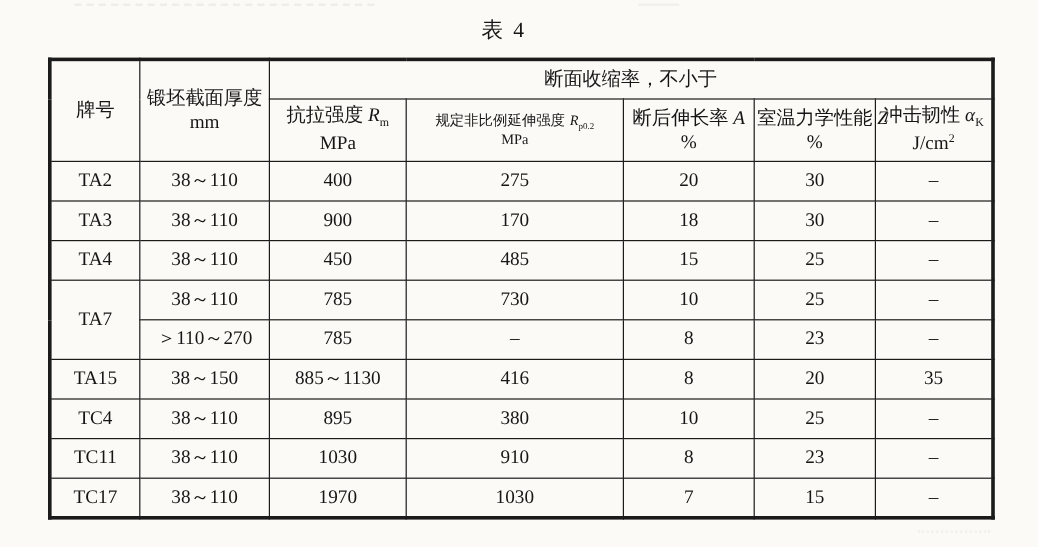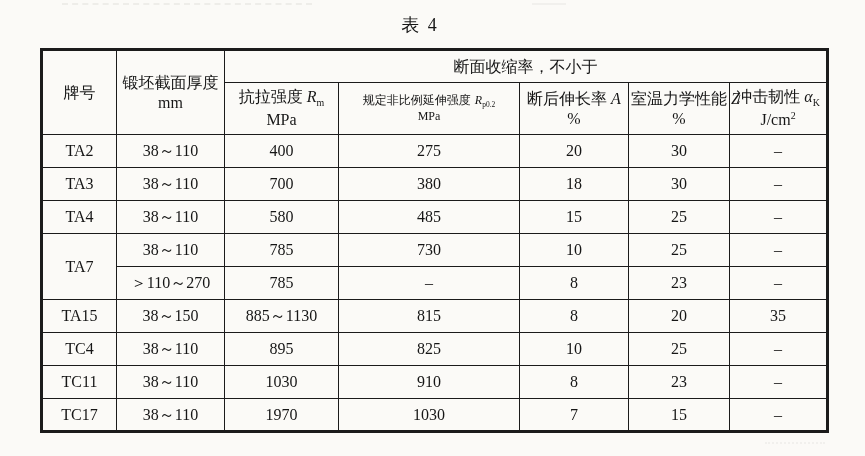--- a/index.html
+++ b/index.html
@@ -124,30 +124,30 @@
         <td>38～110</td>
         <td>400</td>
         <td>275</td>
         <td>20</td>
         <td>30</td>
         <td>–</td>
       </tr>
       <tr>
         <td>TA3</td>
         <td>38～110</td>
-        <td>700</td>
-        <td>380</td>
+        <td>900</td>
+        <td>170</td>
         <td>18</td>
         <td>30</td>
         <td>–</td>
       </tr>
       <tr>
         <td>TA4</td>
         <td>38～110</td>
-        <td>580</td>
+        <td>450</td>
         <td>485</td>
         <td>15</td>
         <td>25</td>
         <td>–</td>
       </tr>
       <tr>
         <td rowspan="2">TA7</td>
         <td>38～110</td>
         <td>785</td>
         <td>730</td>
@@ -160,30 +160,30 @@
         <td>785</td>
         <td>–</td>
         <td>8</td>
         <td>23</td>
         <td>–</td>
       </tr>
       <tr>
         <td>TA15</td>
         <td>38～150</td>
         <td>885～1130</td>
-        <td>815</td>
+        <td>416</td>
         <td>8</td>
         <td>20</td>
         <td>35</td>
       </tr>
       <tr>
         <td>TC4</td>
         <td>38～110</td>
         <td>895</td>
-        <td>825</td>
+        <td>380</td>
         <td>10</td>
         <td>25</td>
         <td>–</td>
       </tr>
       <tr>
         <td>TC11</td>
         <td>38～110</td>
         <td>1030</td>
         <td>910</td>
         <td>8</td>

